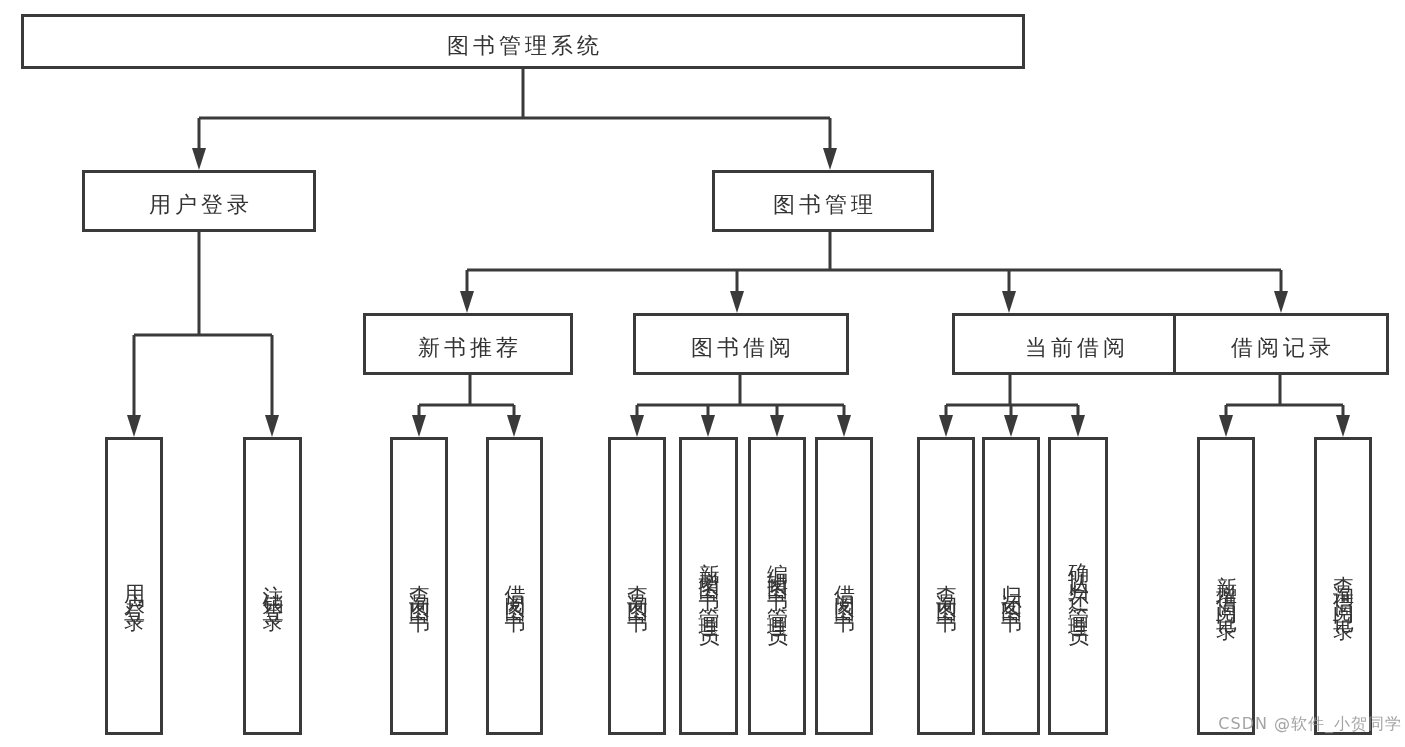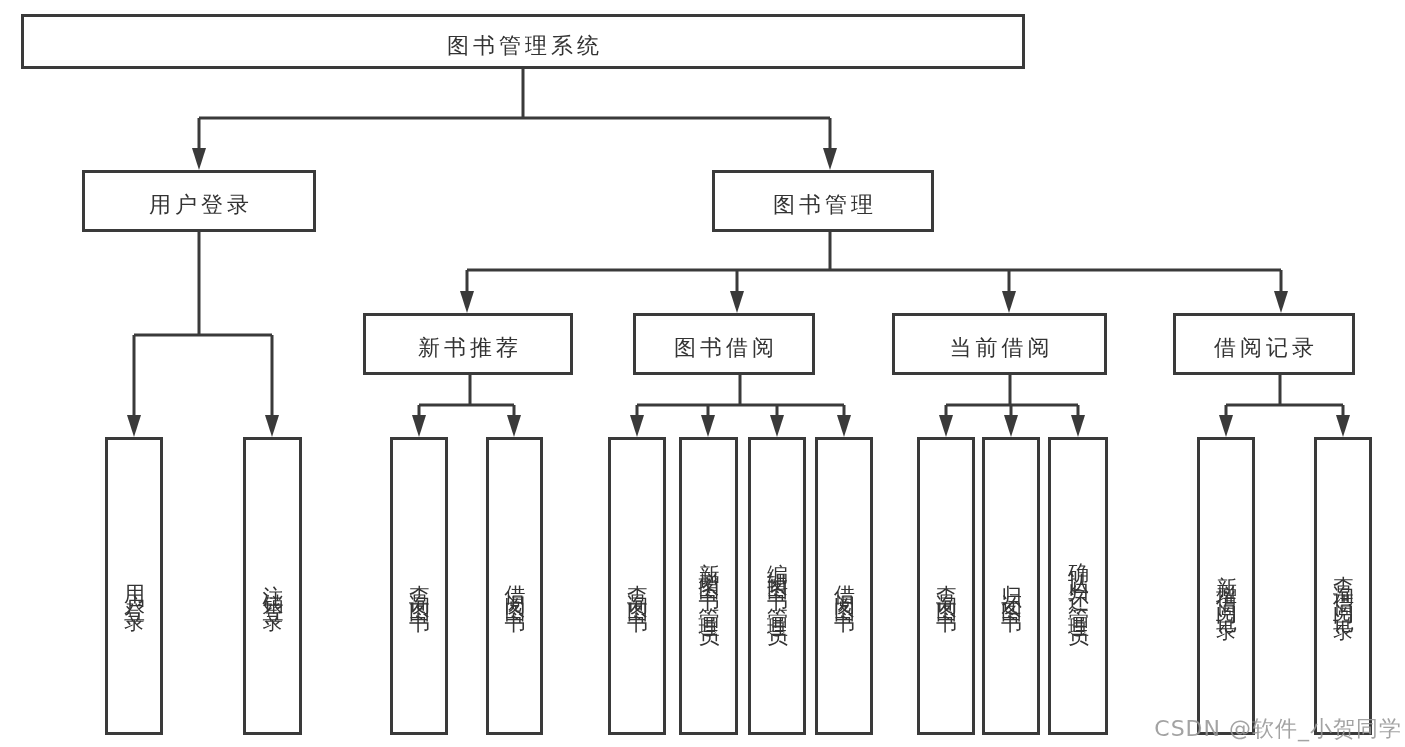--- a/index.html
+++ b/index.html
@@ -58,21 +58,21 @@
     text-orientation: mixed;
     font-size: 21px;
     line-height: 1;
     letter-spacing: 9px;
     white-space: nowrap;
   }
   .watermark {
     position: absolute;
     right: 3px;
     top: 714px;
-    font-size: 22px;
+    font-size: 16px;
     letter-spacing: 1px;
     color: rgba(150, 150, 150, 0.88);
     white-space: nowrap;
     z-index: 5;
   }
 </style>
 </head>
 <body>
 
 <div class="canvas">
@@ -116,27 +116,27 @@
   <div class="box" style="left:82px; top:170px; width:234px; height:62px;">
     <span class="h-label">用户登录</span>
   </div>
   <div class="box" style="left:712px; top:170px; width:222px; height:62px;">
     <span class="h-label">图书管理</span>
   </div>
 
   <div class="box" style="left:363px; top:313px; width:210px; height:62px;">
     <span class="h-label">新书推荐</span>
   </div>
-  <div class="box" style="left:633px; top:313px; width:182px; height:62px;">
+  <div class="box" style="left:633px; top:313px; width:216px; height:62px;">
     <span class="h-label">图书借阅</span>
   </div>
-  <div class="box" style="left:892px; top:313px; width:215px; height:62px;">
+  <div class="box" style="left:952px; top:313px; width:246px; height:62px;">
     <span class="h-label">当前借阅</span>
   </div>
-  <div class="box" style="left:1173px; top:313px; width:182px; height:62px;font-family:Liberation Mono, monospace;">
+  <div class="box" style="left:1173px; top:313px; width:216px; height:62px;font-family:Liberation Mono, monospace;">
     <span class="h-label">借阅记录</span>
   </div>
 
   <div class="box leaf" style="left:105px;">
     <span class="v-label">用户登录</span>
   </div>
   <div class="box leaf" style="left:243px; width:59px;">
     <span class="v-label">注销登录</span>
   </div>
 

